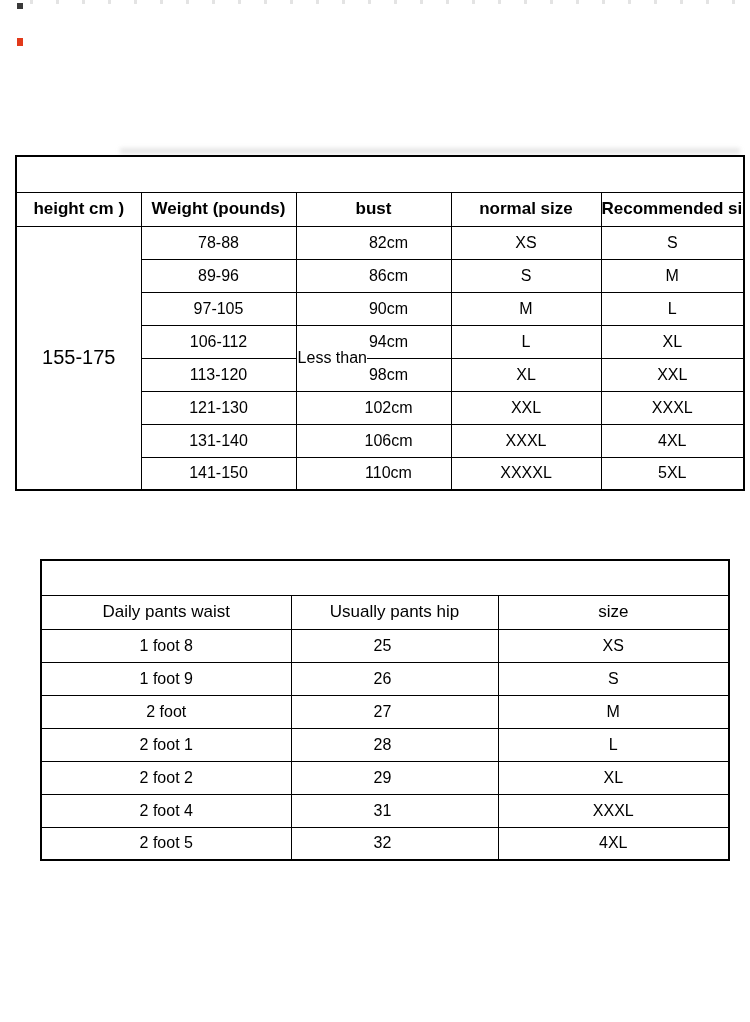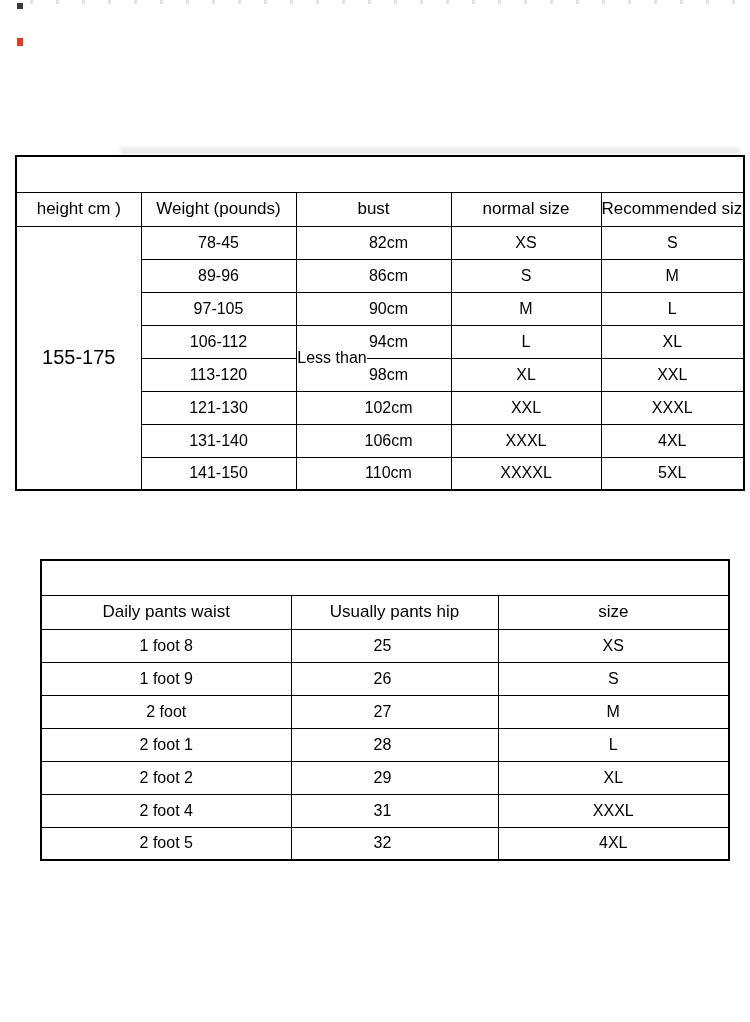--- a/index.html
+++ b/index.html
@@ -24,35 +24,35 @@
     text-align: center;
     vertical-align: middle;
     padding: 0;
     font-weight: 400;
     overflow: hidden;
     white-space: nowrap;
   }
   
   .t1 { left: 15px; top: 155px; width: 728px; border: 2px solid #000; }
   .t1 .empty-row td { height: 36px; border: none; border-bottom: 1px solid #000; }
-  .t1 th { height: 34px; font-size: 17px; }
+  .t1 th { height: 34px; font-size: 17px; font-weight: bold; }
   .t1 td { height: 33px; font-size: 16px; }
   .t1 td.bust-cell { padding-left: 30px; }
   .t1 td.height-range-cell { font-size: 20px; }
   
   .less-than {
     position: absolute;
     left: 297px;
     top: 348px;
     min-width: 70px;
     height: 20px;
     line-height: 20px;
     background: #fff;
     font-size: 16px;
-    text-align: center;
+    text-align: right;
     z-index: 5;
   }
   
   .t2 { left: 40px; top: 523px; width: 688px; border: 2px solid #000; margin-top: 36px; }
   .t2 .empty-row td { height: 35px; border: none; border-bottom: 1px solid #000; }
   .t2 th { height: 34px; font-size: 17px; }
   .t2 td { height: 33px; font-size: 16px; }
   .t2 td.hip-cell { padding-right: 24px; }
   
   .artifact-dot { position: absolute; }
@@ -96,21 +96,21 @@
     </tr>
     <tr>
       <th>height cm )</th>
       <th>Weight (pounds)</th>
       <th>bust</th>
       <th>normal size</th>
       <th>Recommended size</th>
     </tr>
     <tr>
       <td rowspan="8" class="height-range-cell">155-175</td>
-      <td>78-45</td>
+      <td>78-88</td>
       <td class="bust-cell">82cm</td>
       <td>XS</td>
       <td>S</td>
     </tr>
     <tr>
       <td>89-96</td>
       <td class="bust-cell">86cm</td>
       <td>S</td>
       <td>M</td>
     </tr>

